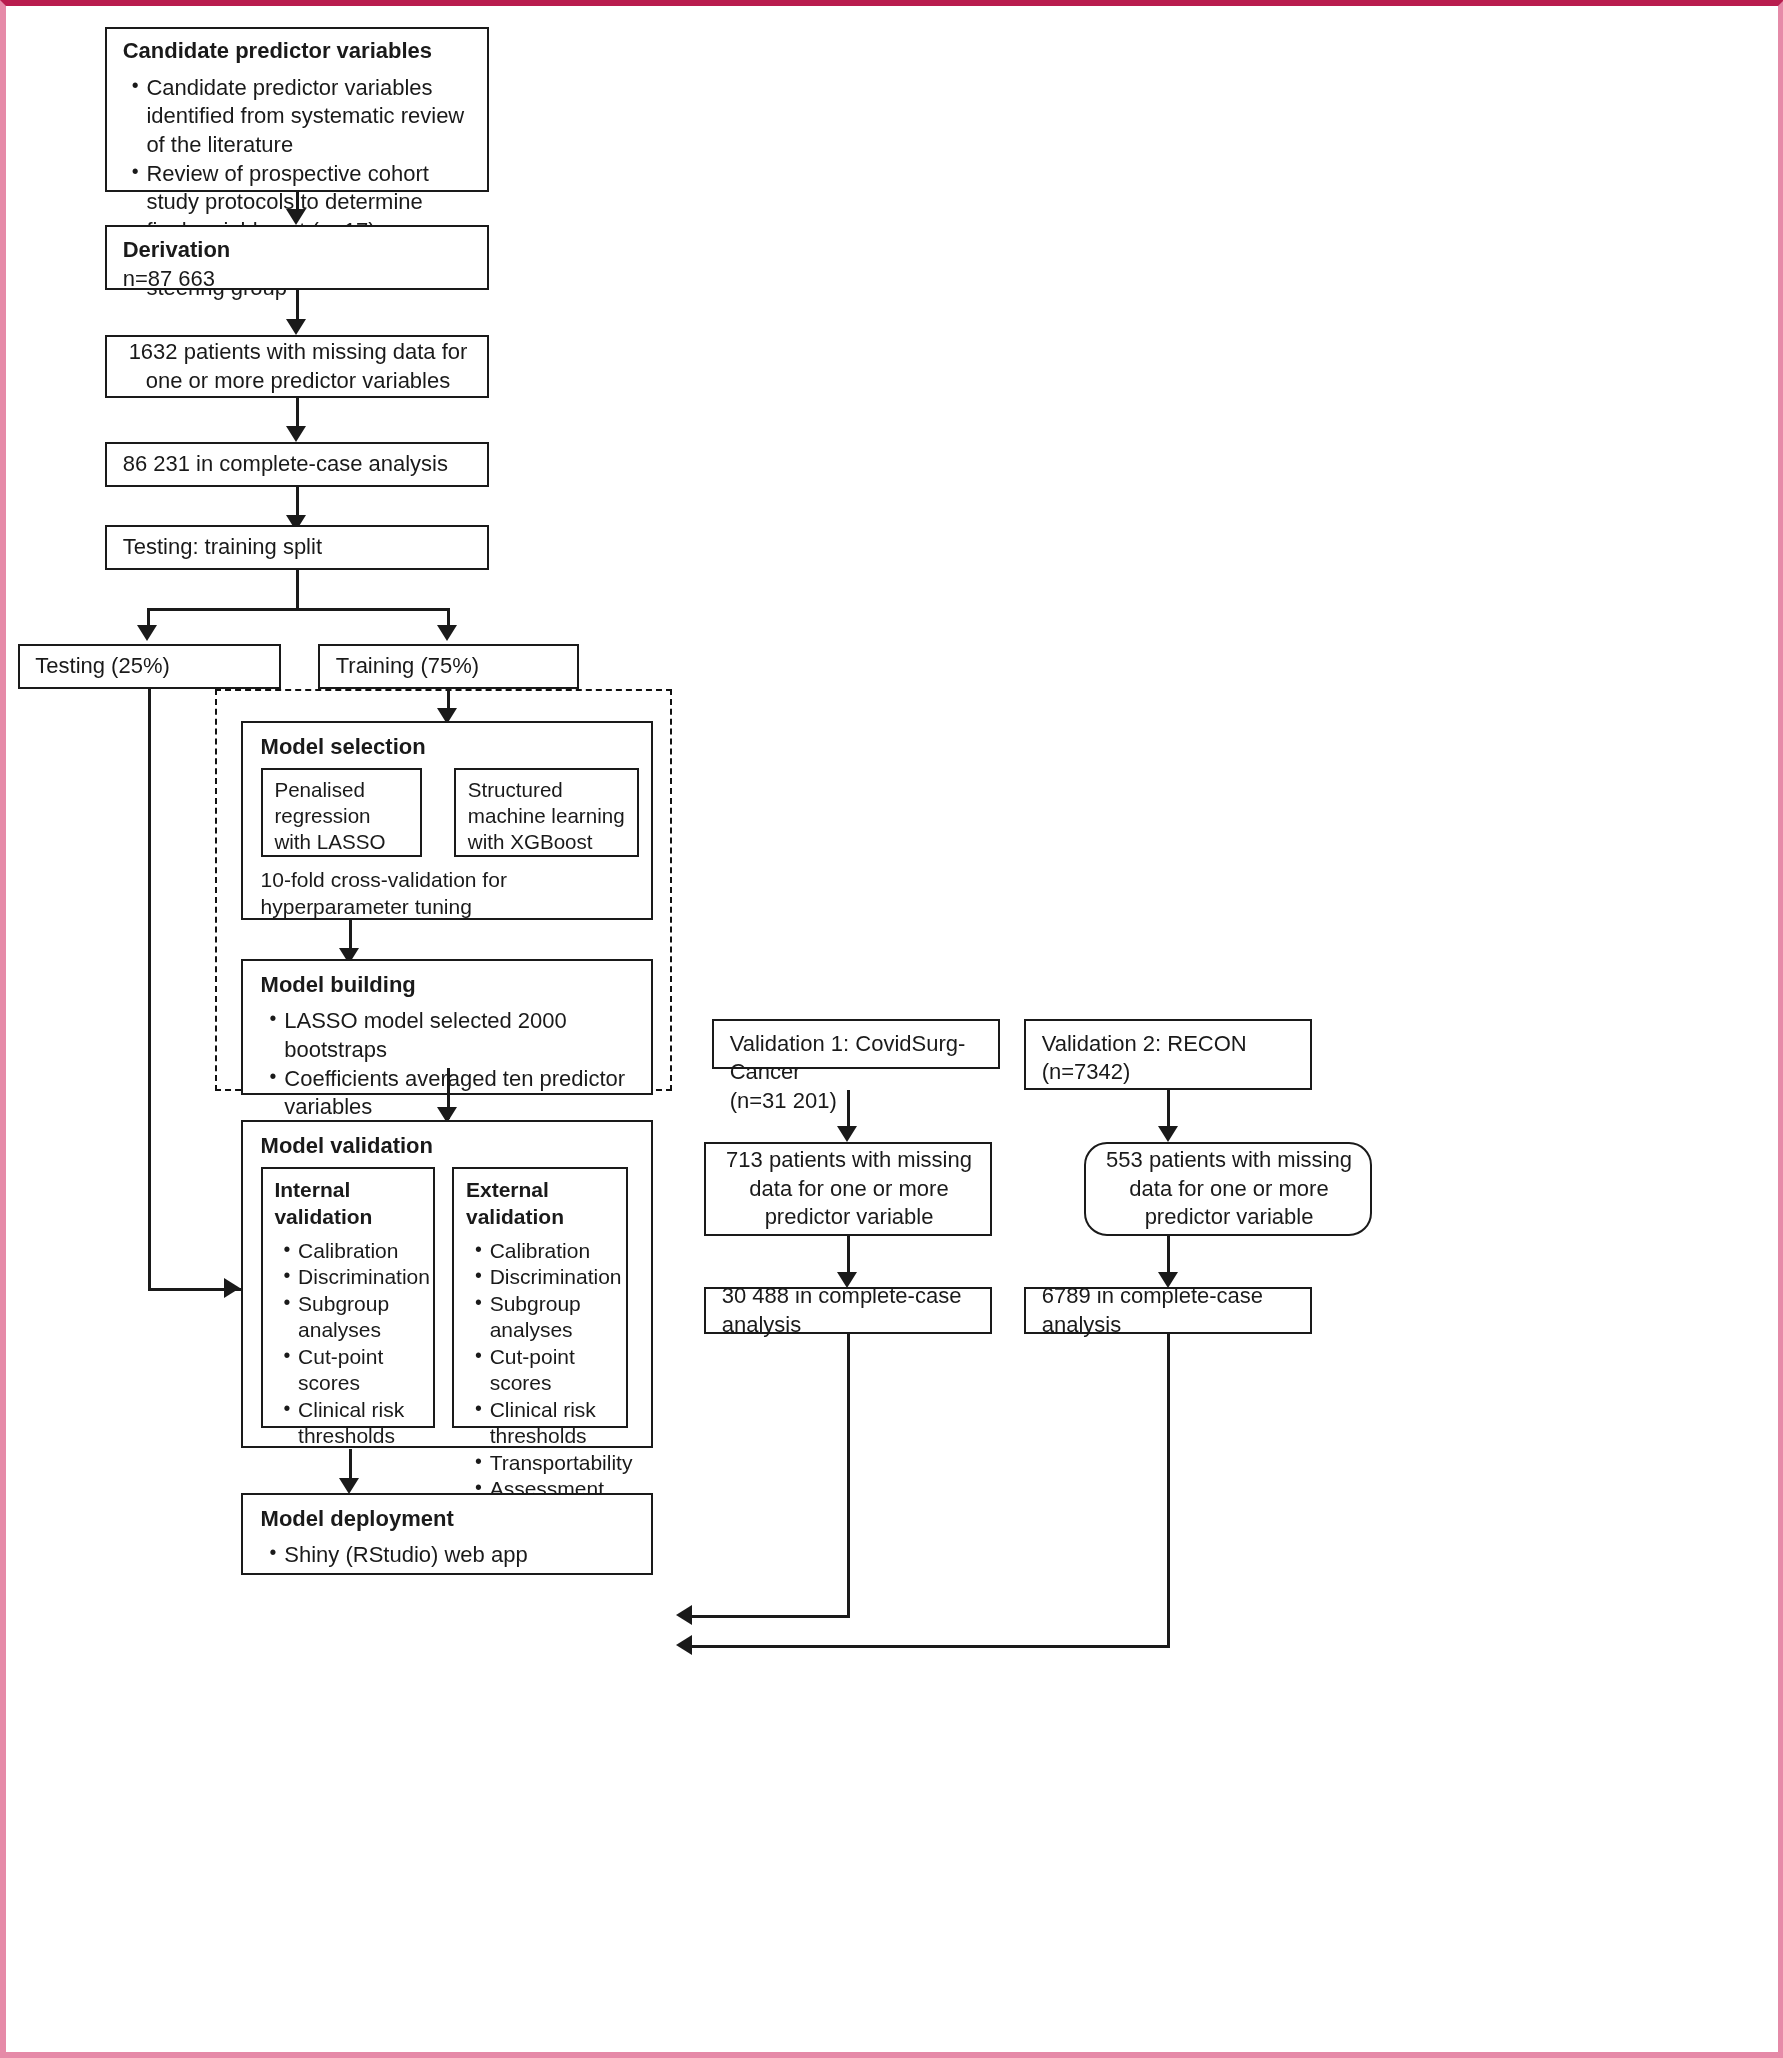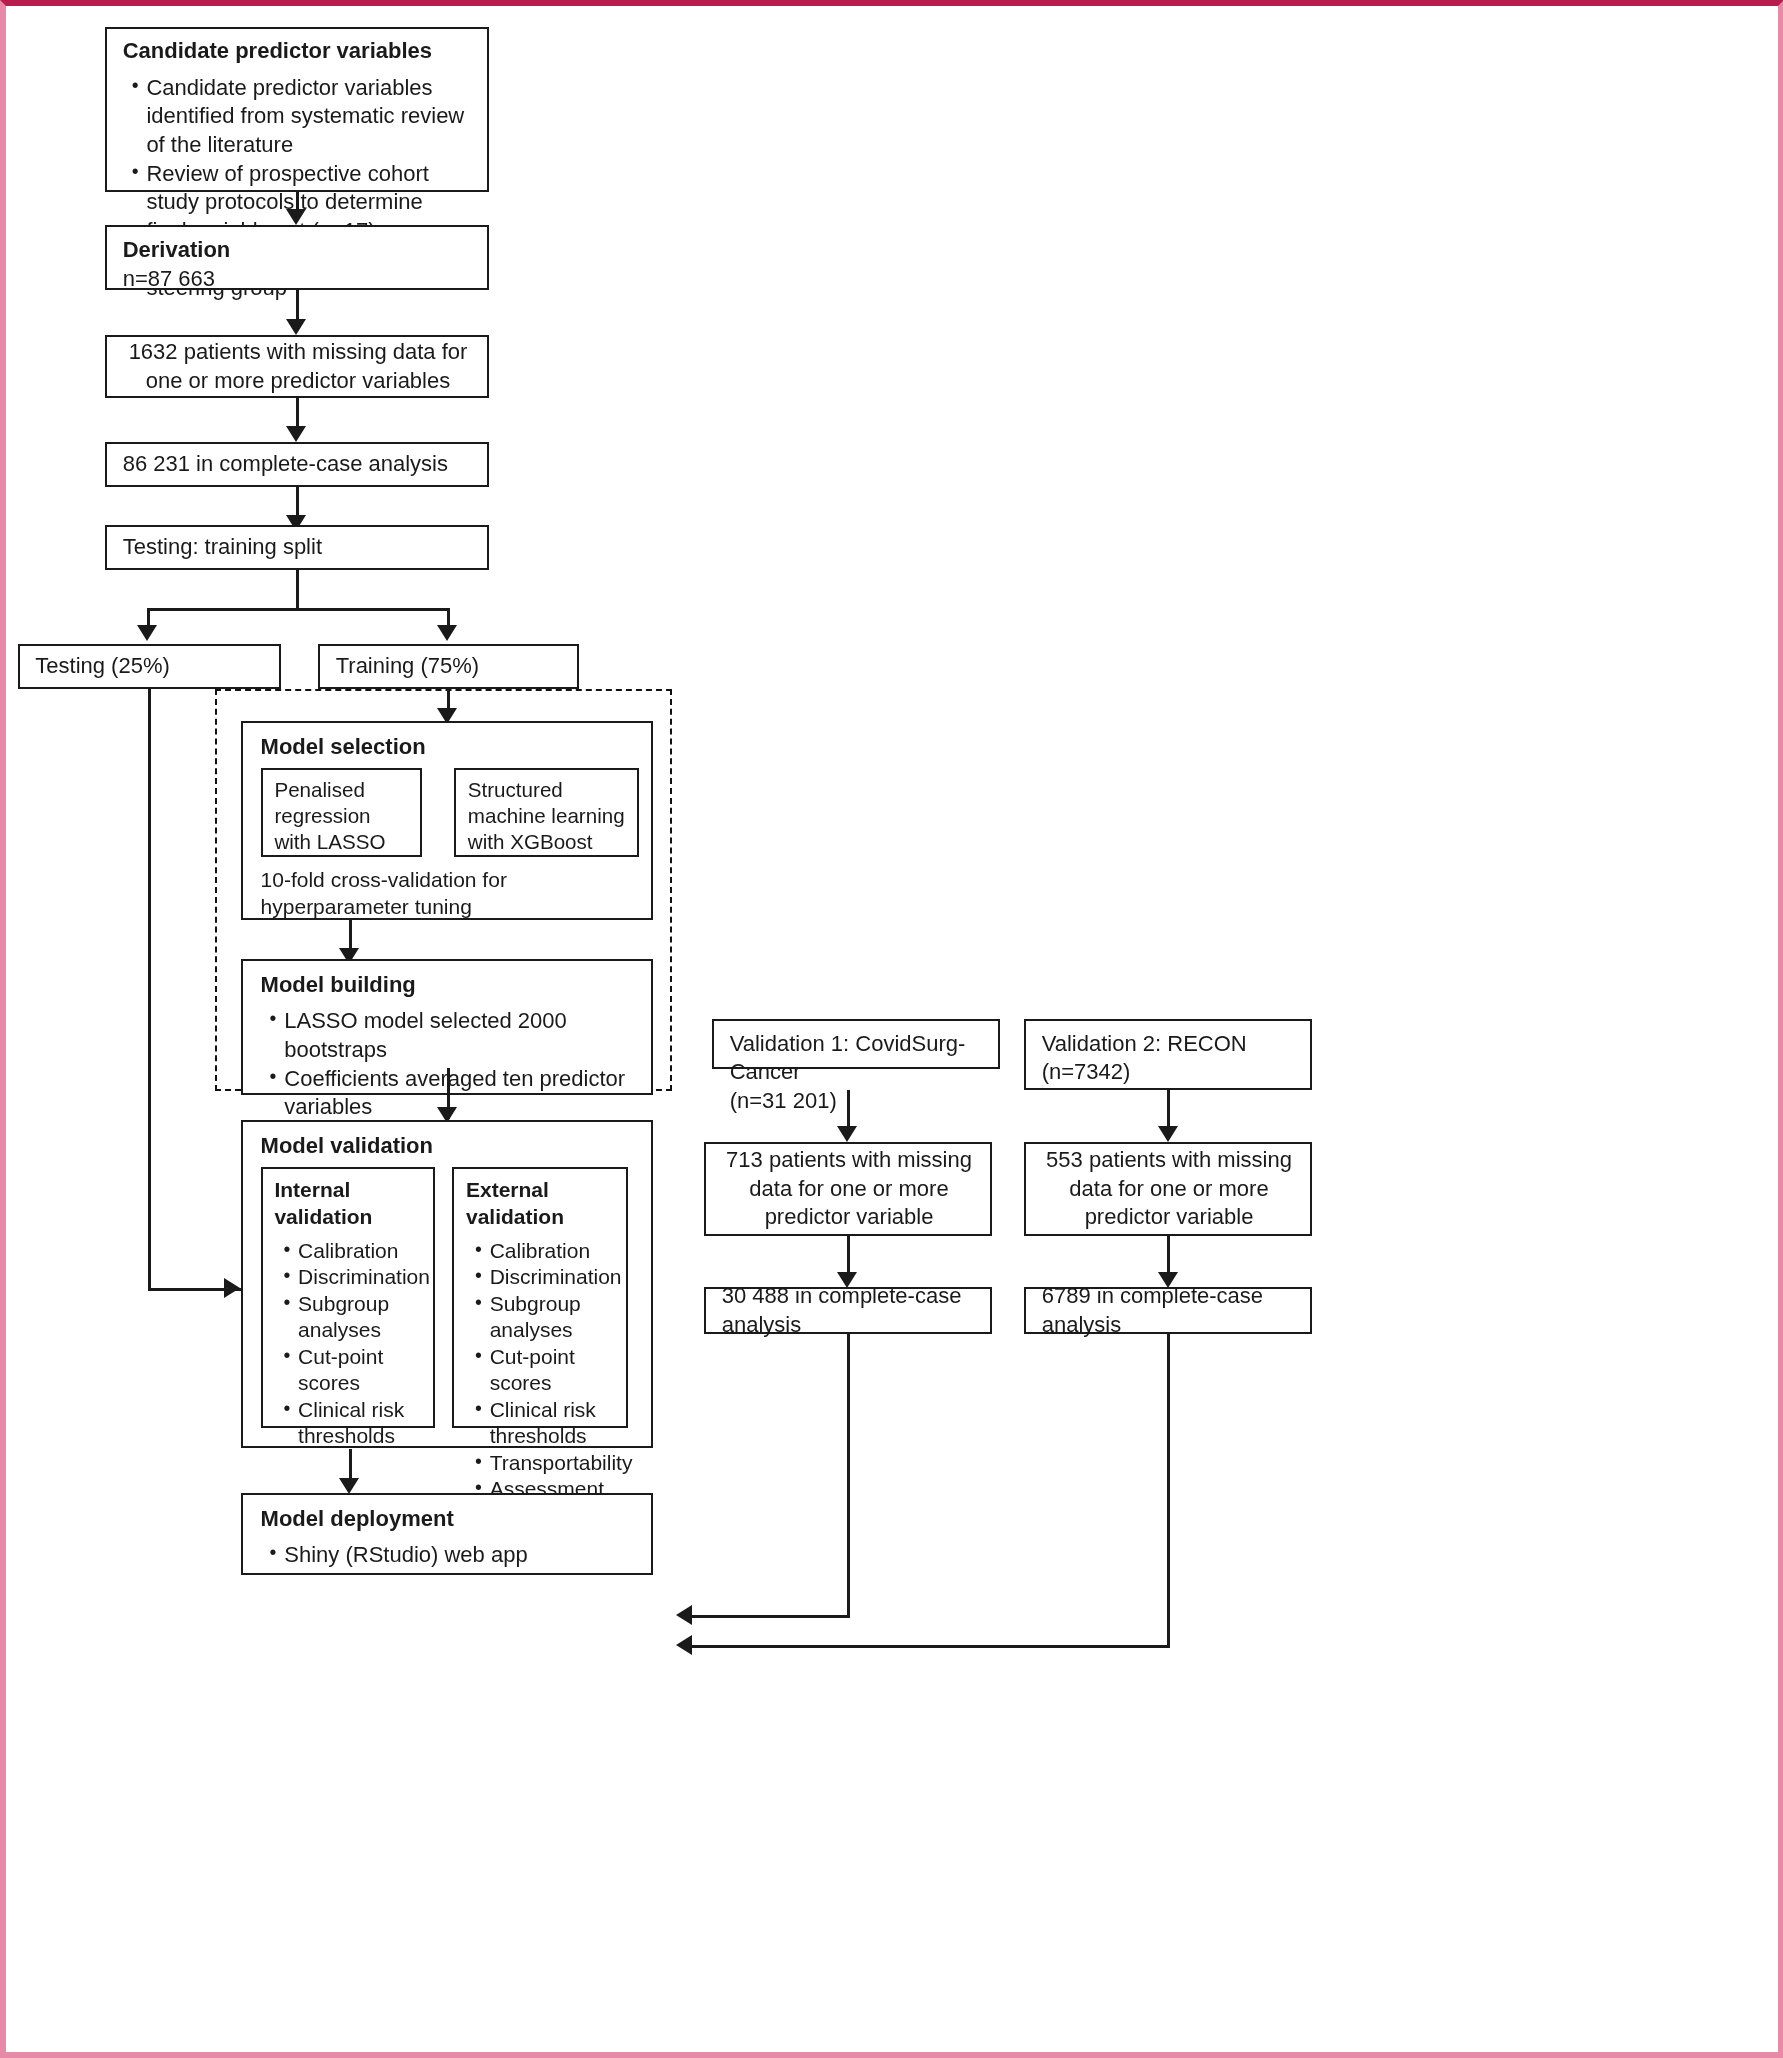--- a/index.html
+++ b/index.html
@@ -218,21 +218,21 @@
     <div class="hline" style="left:690px; top:1615px; width:159px;"></div>
     <div class="arrow-left" style="left:676px; top:1605px;"></div>
 
     <div class="box" style="left:1024px; top:1019px; width:288px; height:71px;">
       <span class="plain-line">Validation 2: RECON</span>
       <span class="plain-line">(n=7342)</span>
     </div>
     <div class="vline" style="left:1167px; top:1090px; height:43px;"></div>
     <div class="arrow-down" style="left:1158px; top:1126px;"></div>
 
-    <div class="box center" style="left:1024px; top:1142px; width:288px; height:94px; display:flex; align-items:center; justify-content:center;">
+    <div class="box center" style="left:1084px; top:1142px; width:288px; height:94px; display:flex; align-items:center; justify-content:center;border-radius:23px;">
       <span>553 patients with missing data for one or more predictor variable</span>
     </div>
     <div class="vline" style="left:1167px; top:1236px; height:43px;"></div>
     <div class="arrow-down" style="left:1158px; top:1272px;"></div>
 
     <div class="box" style="left:1024px; top:1287px; width:288px; height:47px; display:flex; align-items:center;">
       <span>6789 in complete-case analysis</span>
     </div>
     <div class="vline" style="left:1167px; top:1334px; height:314px;"></div>
     <div class="hline" style="left:690px; top:1645px; width:479px;"></div>

